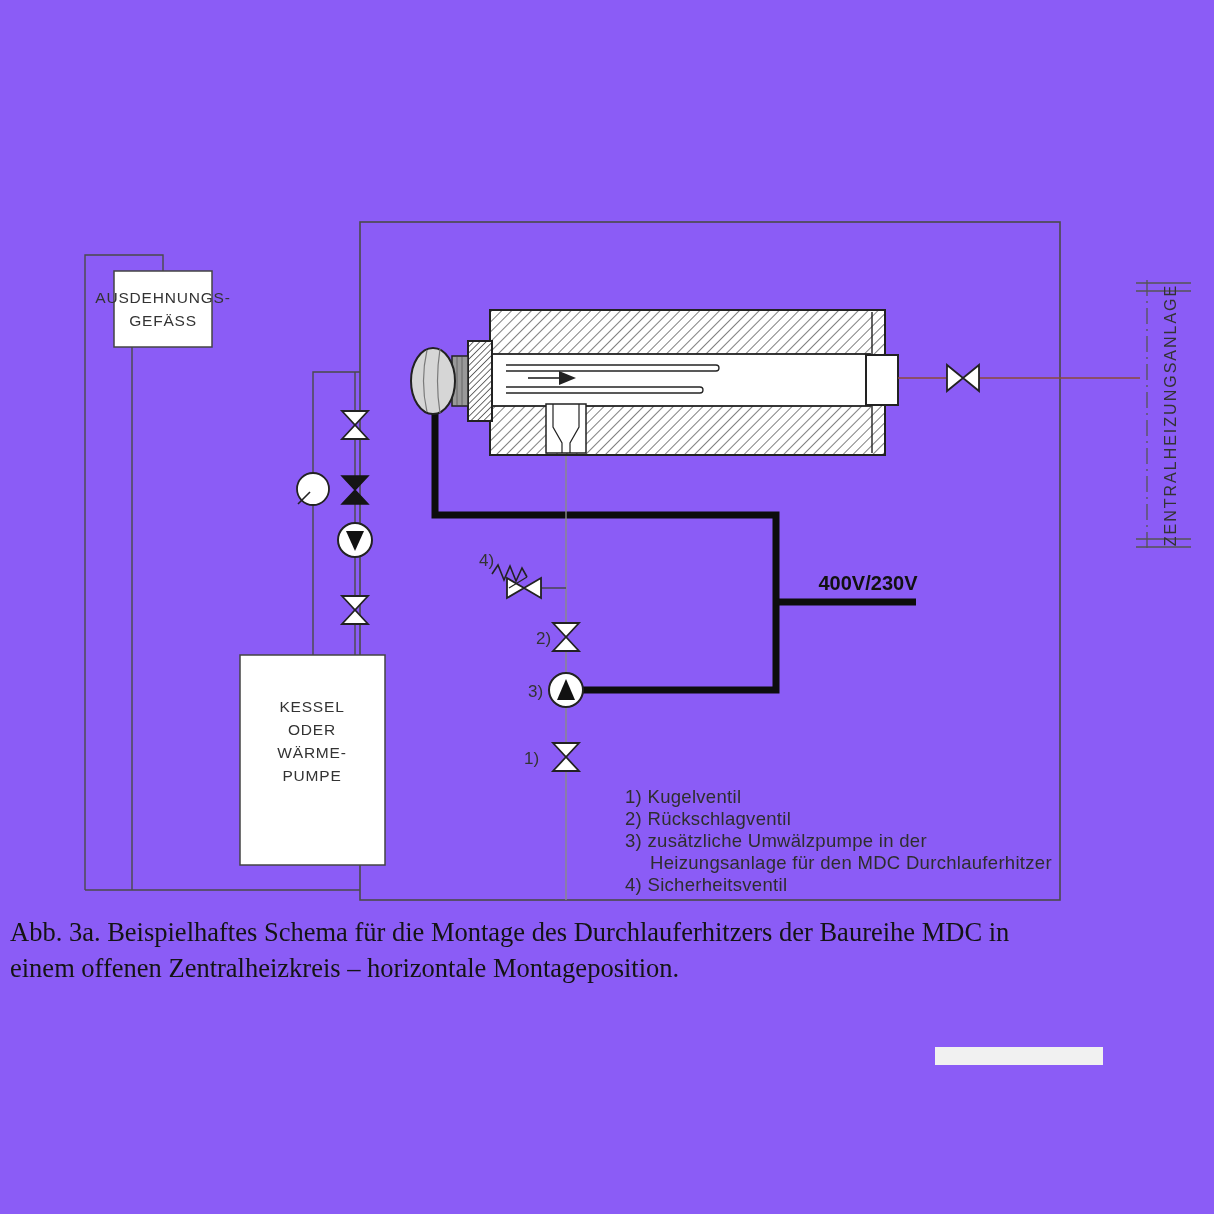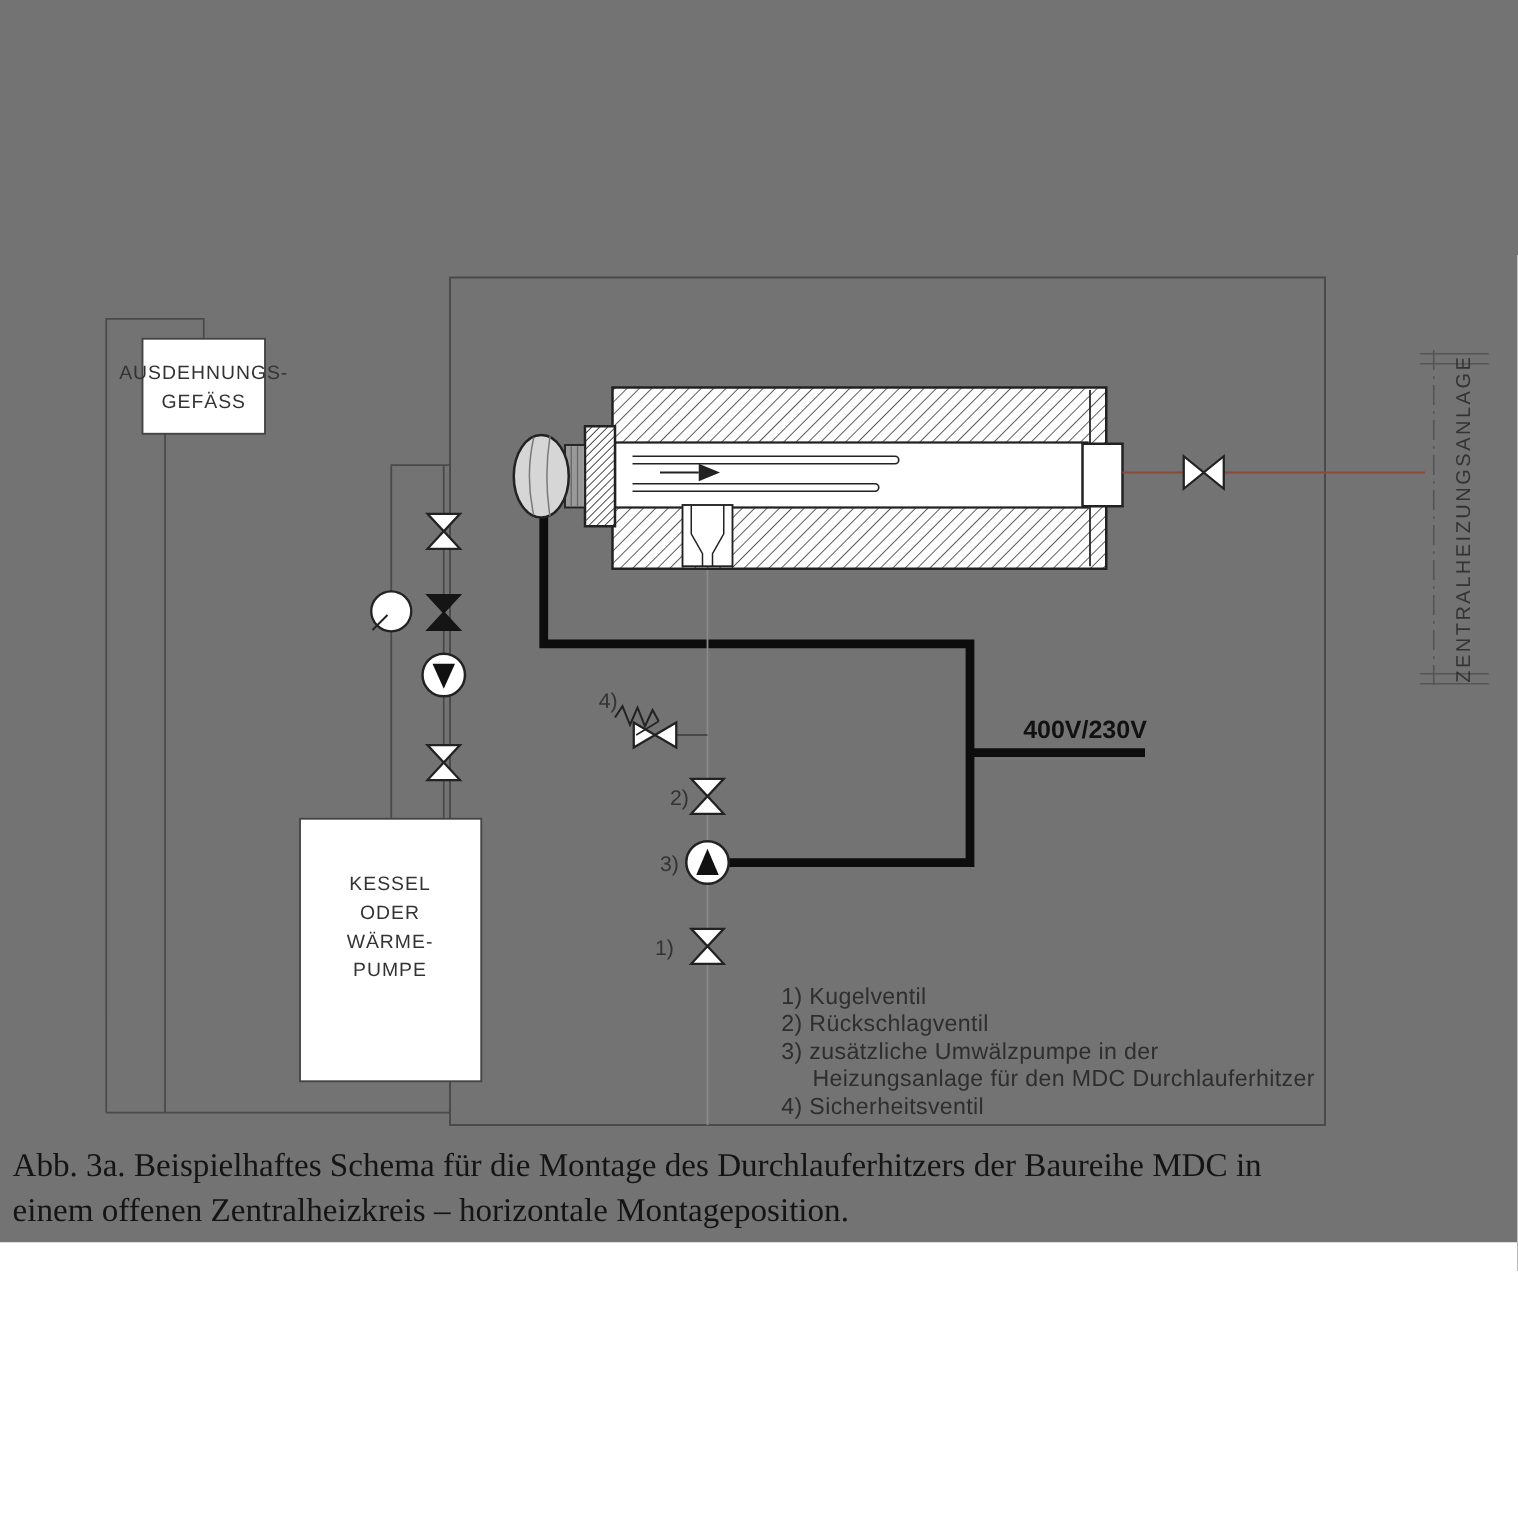--- a/index.html
+++ b/index.html
@@ -1,16 +1,16 @@
 <!DOCTYPE html>
 <html><head>
 <meta charset="utf-8">
 <style>
   html,body{margin:0;padding:0;background:#ffffff;}
-  .canvas{position:relative;width:1214px;height:994px;background:#737373;overflow:hidden;
+  .canvas{position:relative;width:1214px;height:1214px;background:#8b5cf6;overflow:hidden;
           font-family:"Liberation Sans",sans-serif;}
   svg{display:block;}
   text{fill:#2e2e2e;}
   .lbl{font-family:"Liberation Sans",sans-serif;font-size:15.5px;letter-spacing:0.8px;fill:#333;}
   .marker{font-family:"Liberation Sans",sans-serif;font-size:17px;fill:#333;}
   .legend{font-family:"Liberation Sans",sans-serif;font-size:18.5px;fill:#2e2e2e;letter-spacing:0.3px;}
   .caption{font-family:"Liberation Serif",serif;font-size:26.5px;fill:#141414;}
   .power{font-family:"Liberation Sans",sans-serif;font-size:20px;font-weight:bold;fill:#111;}
   .vert{font-family:"Liberation Sans",sans-serif;font-size:16px;letter-spacing:2px;fill:#333;}
 </style>

